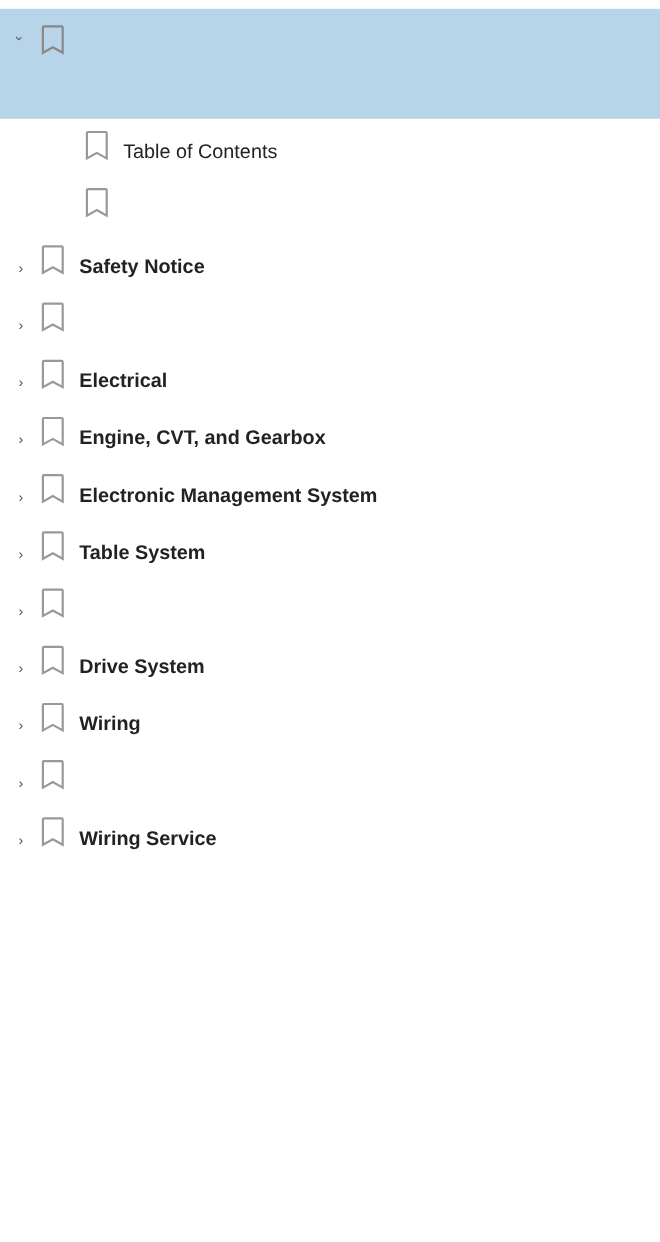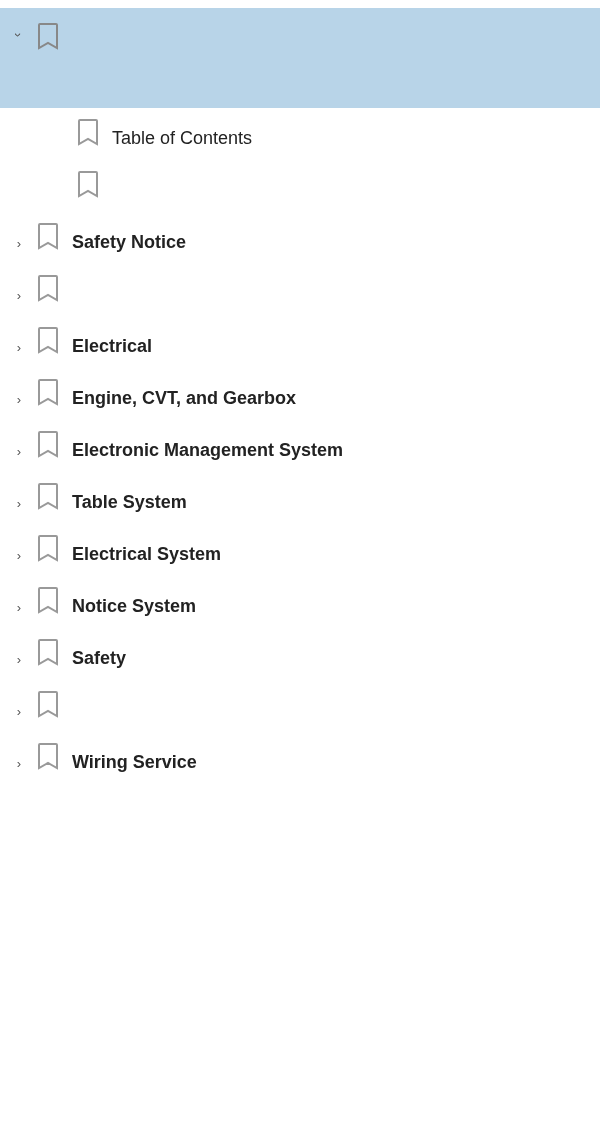--- a/index.html
+++ b/index.html
@@ -194,39 +194,38 @@
     </div>
         <div class="item-label">Table System</div>
       </div>
       <div class="tree-item expandable">
         <div class="chevron">›</div>
     <div class="bookmark-icon">
       <svg viewBox="0 0 22 28" fill="none" xmlns="http://www.w3.org/2000/svg">
         <path d="M3 2 H19 A1 1 0 0 1 20 3 V26 L11 21 L2 26 V3 A1 1 0 0 1 3 2 Z" stroke="#999" stroke-width="2" fill="none"></path>
       </svg>
     </div>
-        <div class="item-label">Electrical System</div>
-      </div>
-      <div class="tree-item expandable">
-        <div class="chevron">›</div>
-    <div class="bookmark-icon">
-      <svg viewBox="0 0 22 28" fill="none" xmlns="http://www.w3.org/2000/svg">
-        <path d="M3 2 H19 A1 1 0 0 1 20 3 V26 L11 21 L2 26 V3 A1 1 0 0 1 3 2 Z" stroke="#999" stroke-width="2" fill="none"></path>
-      </svg>
-    </div>
-        <div class="item-label">Notice System</div>
-      </div>
-      <div class="tree-item expandable">
-        <div class="chevron">›</div>
-    <div class="bookmark-icon">
-      <svg viewBox="0 0 22 28" fill="none" xmlns="http://www.w3.org/2000/svg">
-        <path d="M3 2 H19 A1 1 0 0 1 20 3 V26 L11 21 L2 26 V3 A1 1 0 0 1 3 2 Z" stroke="#999" stroke-width="2" fill="none"></path>
-      </svg>
-    </div>
-        <div class="item-label">Safety</div>
+      </div>
+      <div class="tree-item expandable">
+        <div class="chevron">›</div>
+    <div class="bookmark-icon">
+      <svg viewBox="0 0 22 28" fill="none" xmlns="http://www.w3.org/2000/svg">
+        <path d="M3 2 H19 A1 1 0 0 1 20 3 V26 L11 21 L2 26 V3 A1 1 0 0 1 3 2 Z" stroke="#999" stroke-width="2" fill="none"></path>
+      </svg>
+    </div>
+        <div class="item-label">Drive System</div>
+      </div>
+      <div class="tree-item expandable">
+        <div class="chevron">›</div>
+    <div class="bookmark-icon">
+      <svg viewBox="0 0 22 28" fill="none" xmlns="http://www.w3.org/2000/svg">
+        <path d="M3 2 H19 A1 1 0 0 1 20 3 V26 L11 21 L2 26 V3 A1 1 0 0 1 3 2 Z" stroke="#999" stroke-width="2" fill="none"></path>
+      </svg>
+    </div>
+        <div class="item-label">Wiring</div>
       </div>
       <div class="tree-item expandable">
         <div class="chevron">›</div>
     <div class="bookmark-icon">
       <svg viewBox="0 0 22 28" fill="none" xmlns="http://www.w3.org/2000/svg">
         <path d="M3 2 H19 A1 1 0 0 1 20 3 V26 L11 21 L2 26 V3 A1 1 0 0 1 3 2 Z" stroke="#999" stroke-width="2" fill="none"></path>
       </svg>
     </div>
       </div>
       <div class="tree-item expandable">

